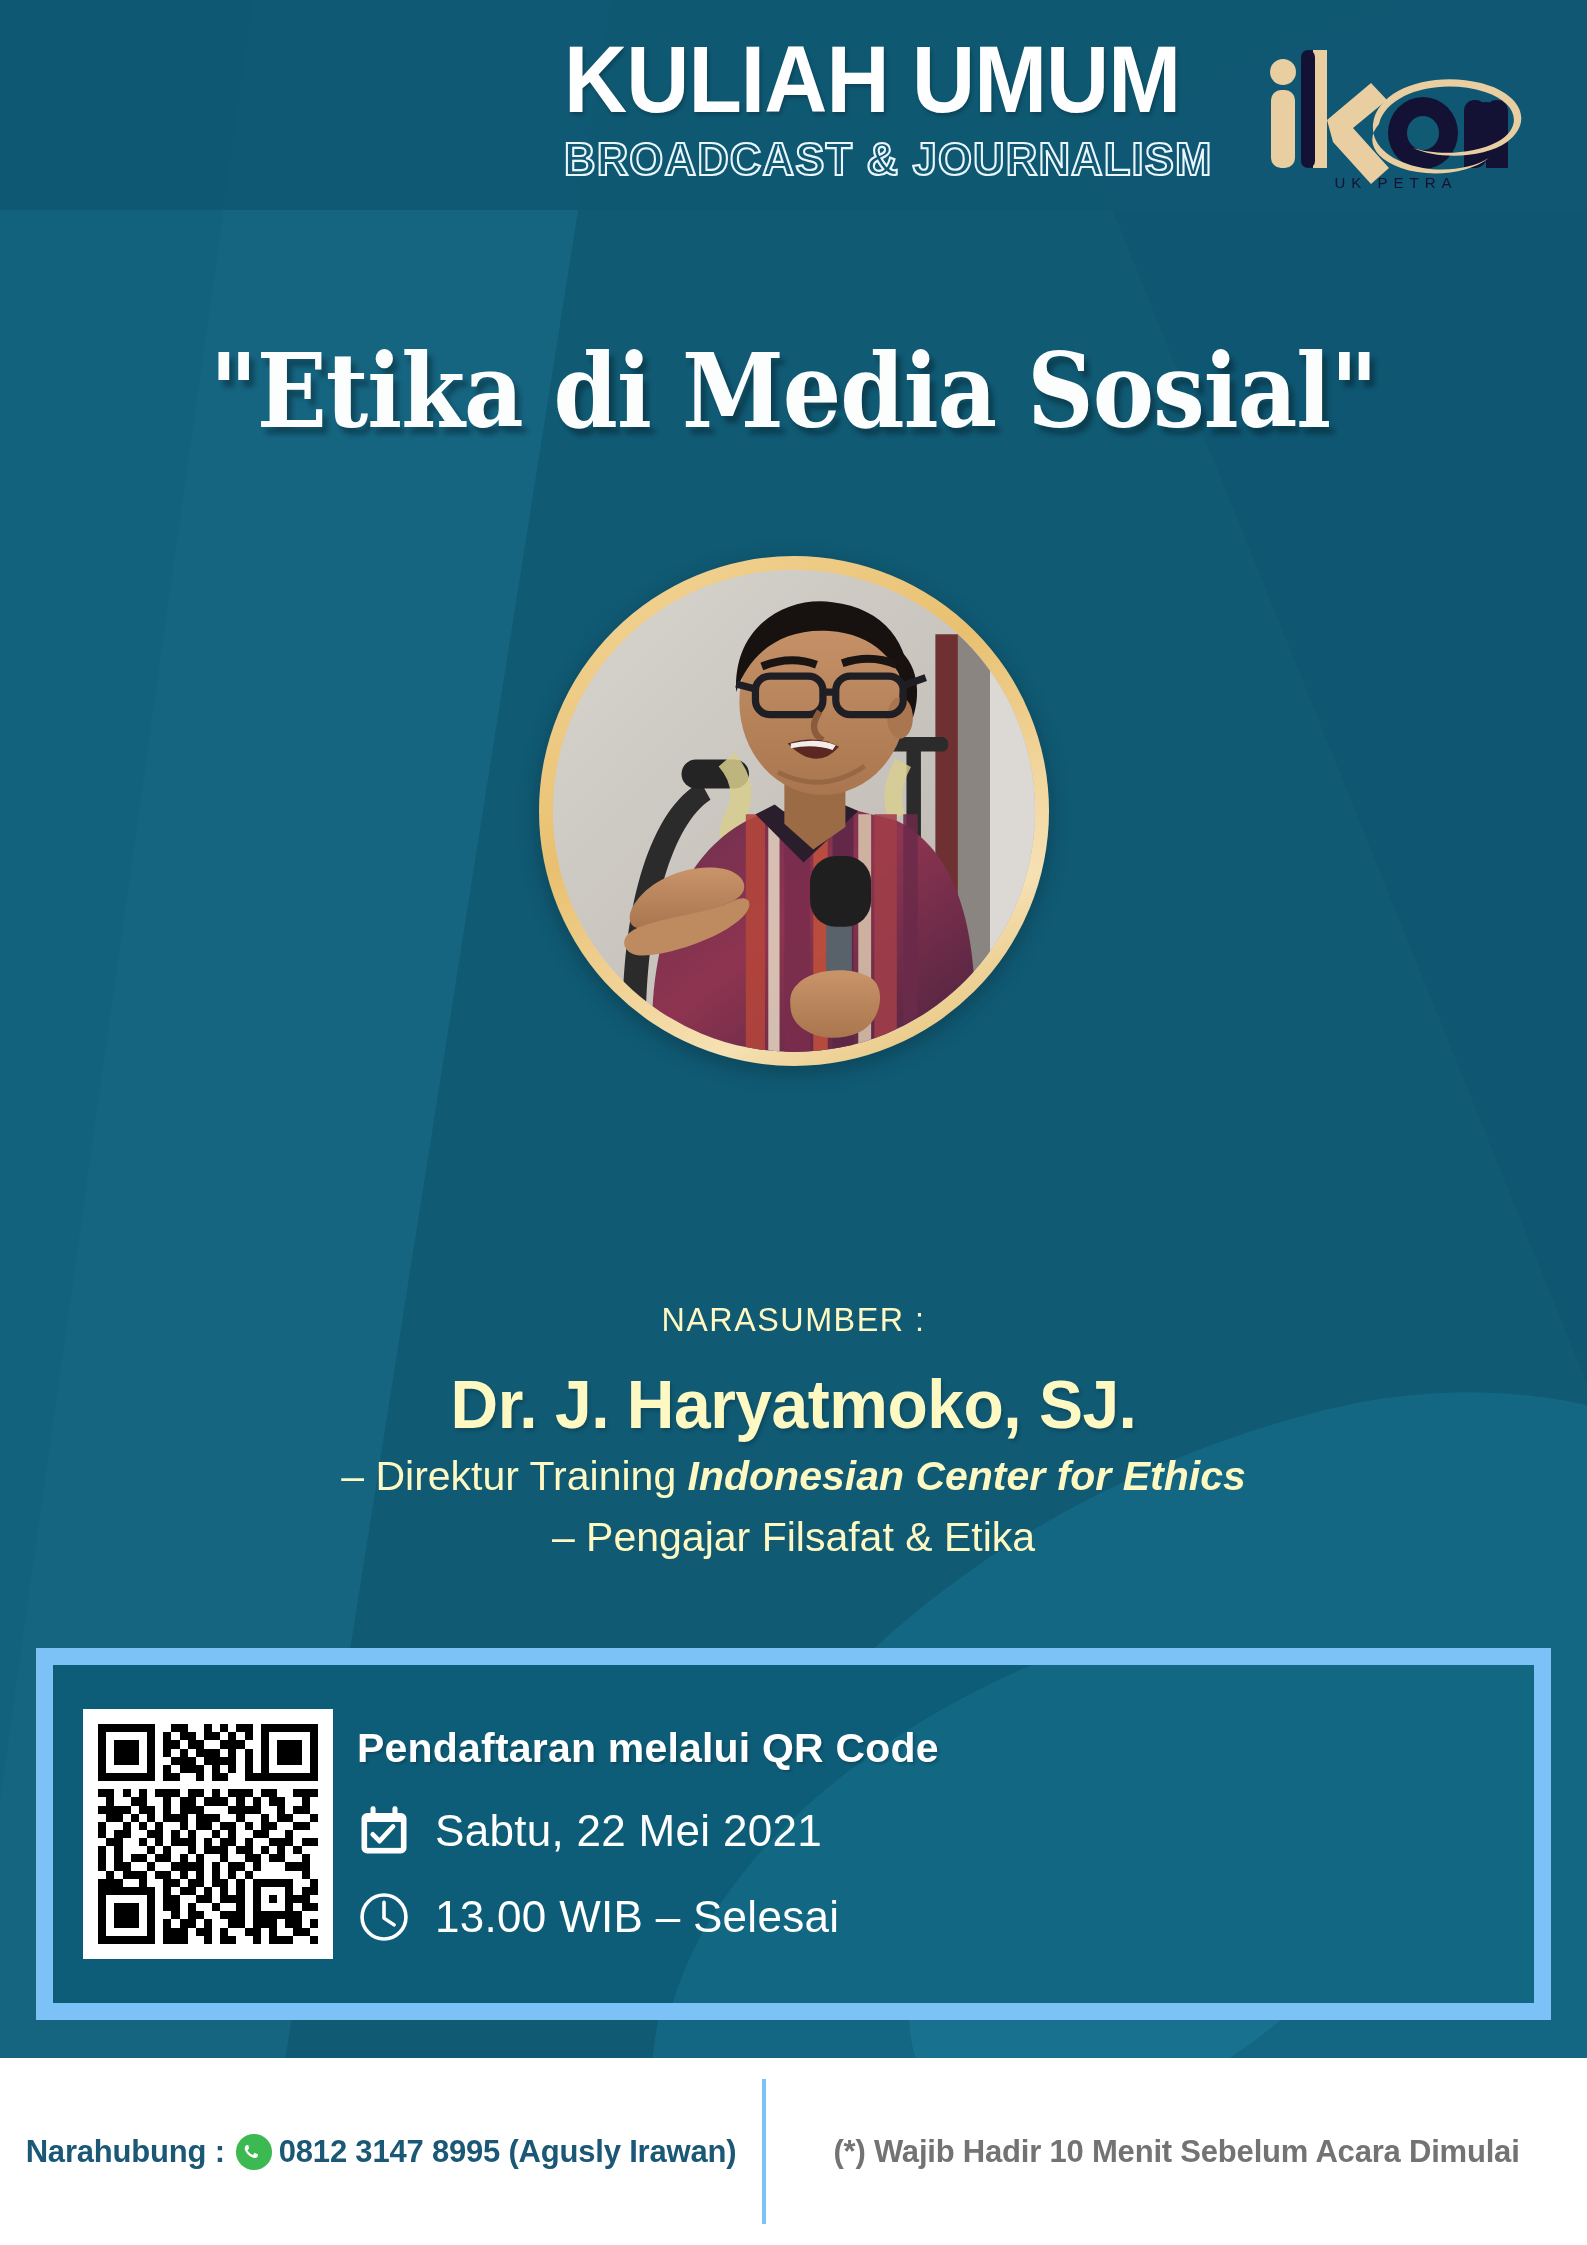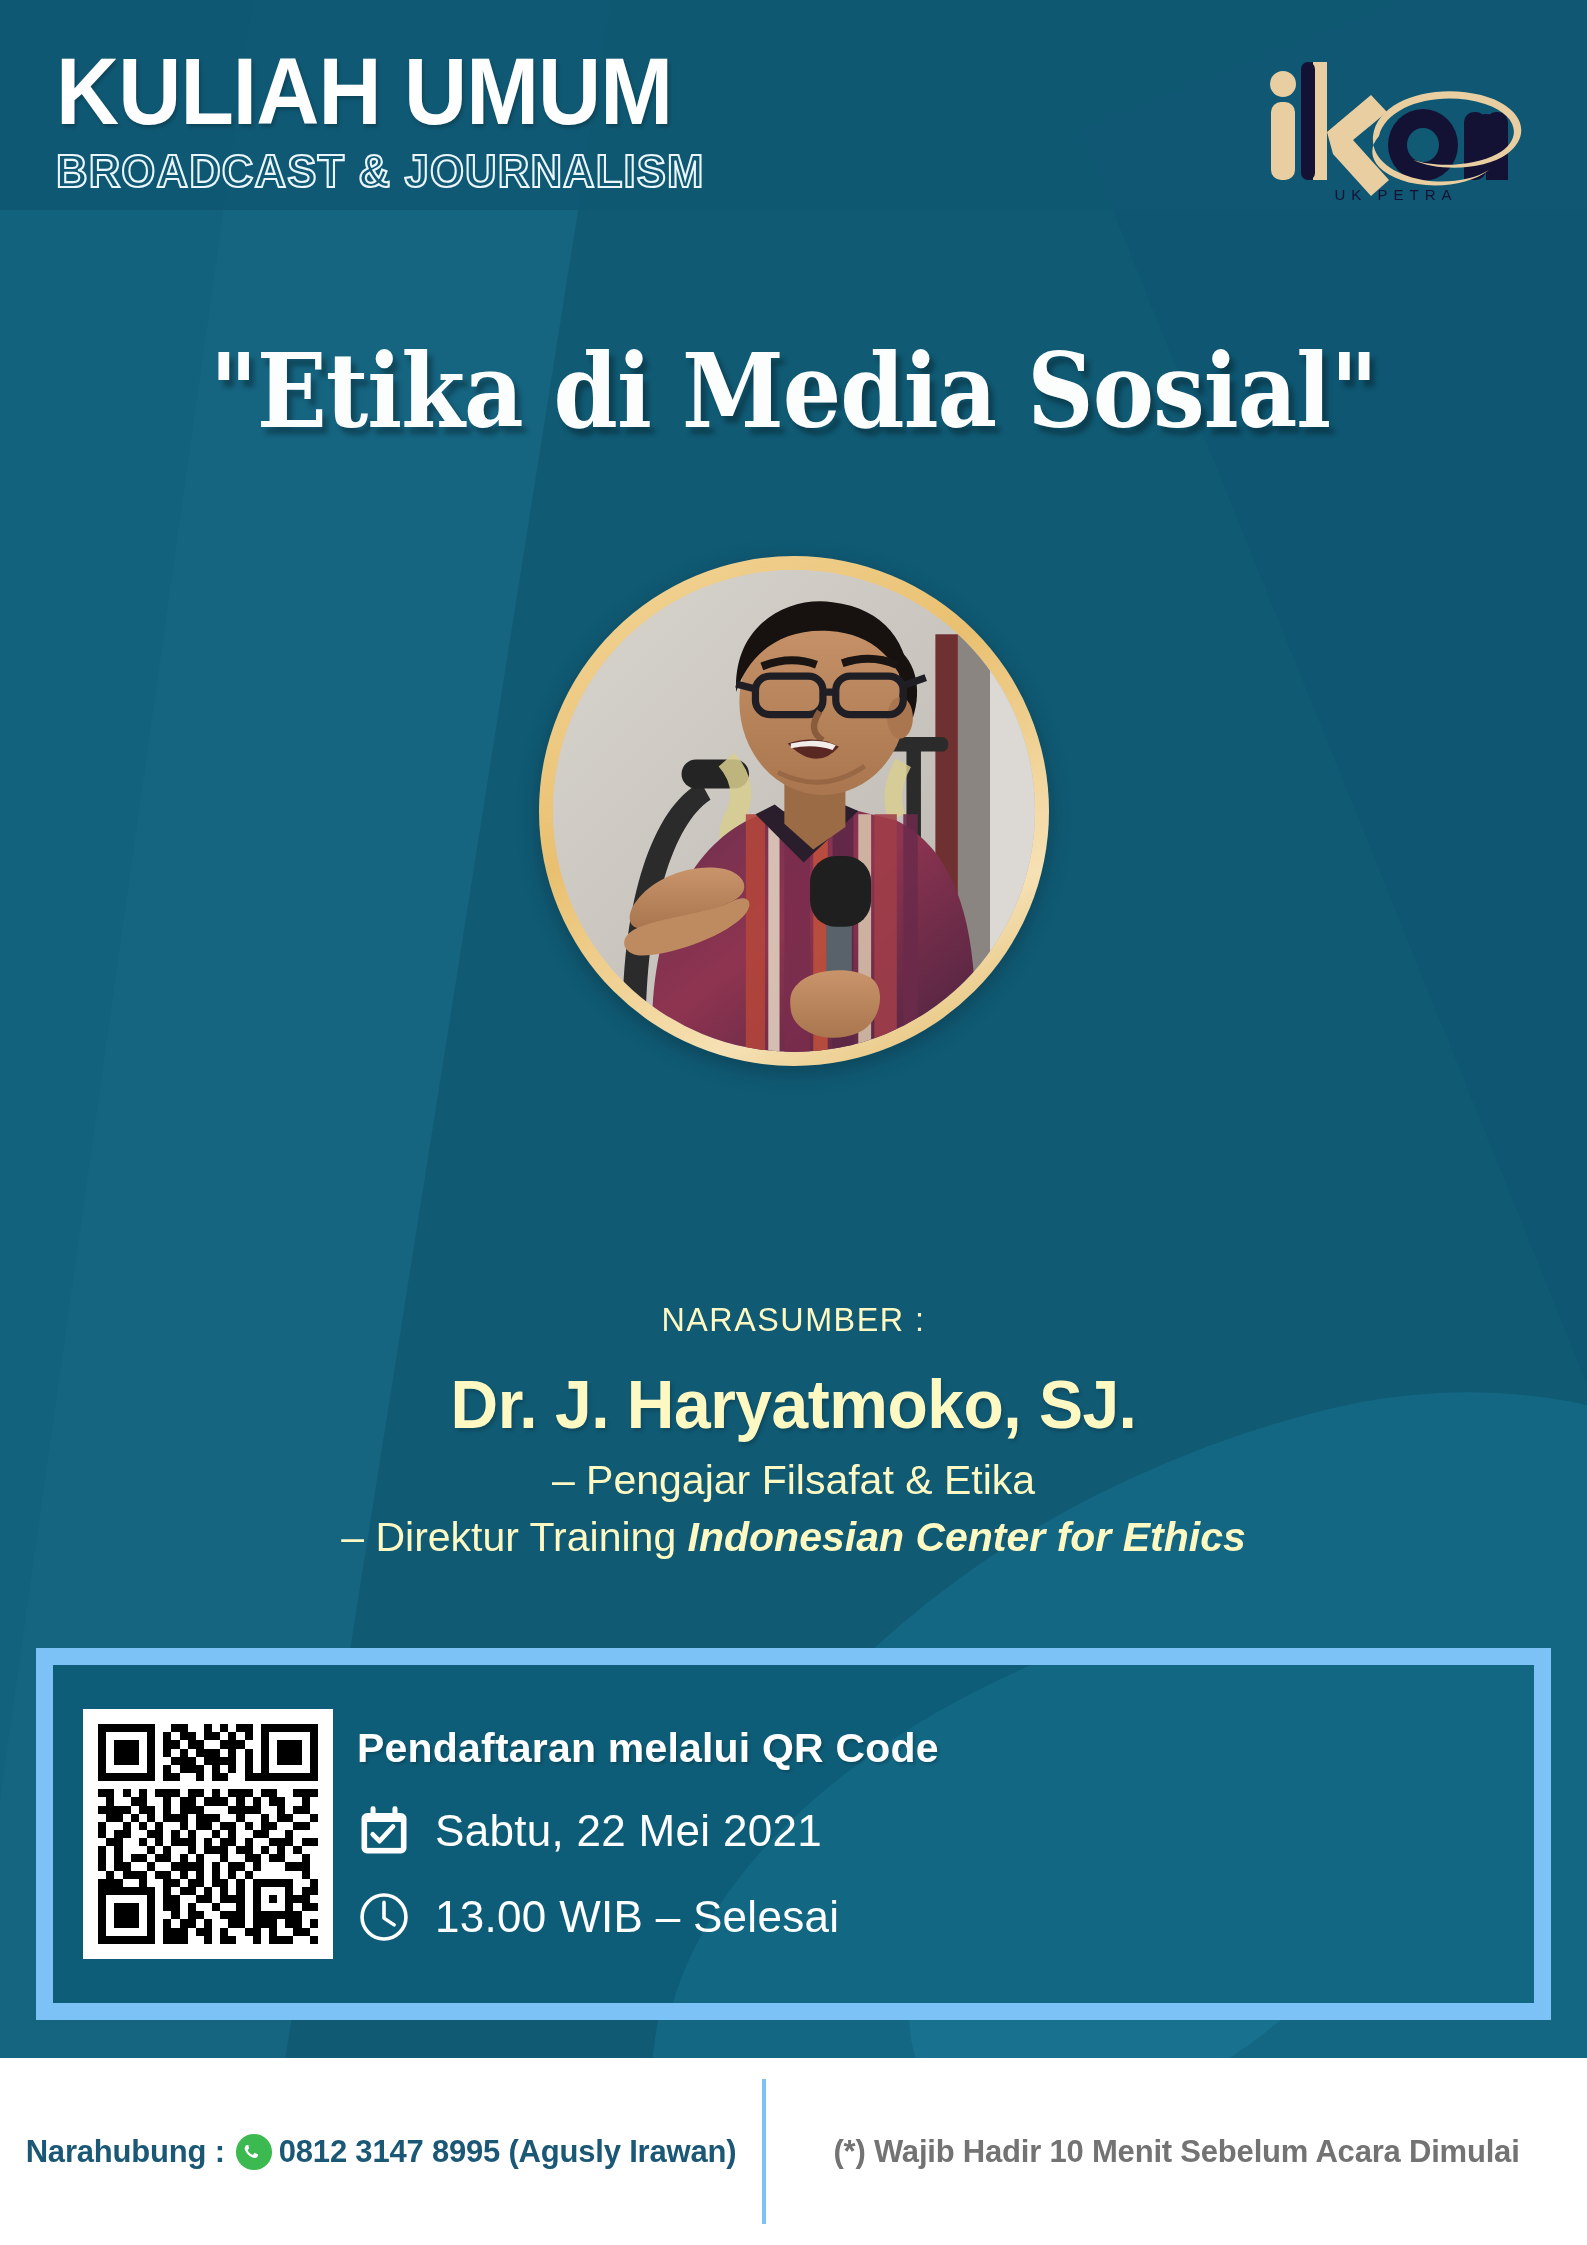--- a/index.html
+++ b/index.html
@@ -68,23 +68,22 @@
   .bg-top-dark{
     position:absolute; left:0; top:0; width:100%; height:210px;
     background:#0F5872;
     opacity:.9;
   }
 
   
   .header{
     position:absolute; left:0; top:0; width:100%;
     padding:28px 44px 0 56px;
-    display:flex; justify-content:space-between; align-items:flex-start;
+    display:flex; justify-content:flex-end; align-items:flex-start;
     z-index:20;
-    margin-top:12px;
   }
   .title-block{ padding-top:8px; }
   .kuliah-umum{
     font-family:"Liberation Sans", sans-serif;
     font-weight:bold;
     font-size:95px;
     line-height:.92;
     letter-spacing:-1px;
     color:#ffffff;
     transform:scaleX(.92);
@@ -388,22 +387,22 @@
         <rect x="170" y="206" width="16" height="56" rx="6" fill="#59616B"></rect>
         <rect x="160" y="178" width="38" height="44" rx="16" fill="#1F1F1F"></rect>
         <path d="M152 258 C160 248 186 246 198 254 C208 261 204 282 190 288 C172 296 150 288 148 274 C147 266 148 262 152 258 Z" fill="url(#skin)"></path>
       </svg>
     </div>
   </div>
 
   <div class="speaker">
     <div class="narasumber">NARASUMBER :</div>
     <div class="speaker-name">Dr. J. Haryatmoko, SJ.</div>
+    <div class="speaker-role two"><span>– Direktur Training </span><em>Indonesian Center for Ethics</em></div>
     <div class="speaker-role">– Pengajar Filsafat &amp; Etika</div>
-    <div class="speaker-role two"><span>– Direktur Training </span><em>Indonesian Center for Ethics</em></div>
   </div>
 
   <div class="reg-outer">
     <div class="reg-inner">
       <div class="inner-swoosh"></div>
 
       <div class="qr-holder">
         <svg viewBox="0 0 29 29" shape-rendering="crispEdges" xmlns="http://www.w3.org/2000/svg">
           <rect width="29" height="29" fill="#ffffff"></rect>
           <g fill="#000000">

